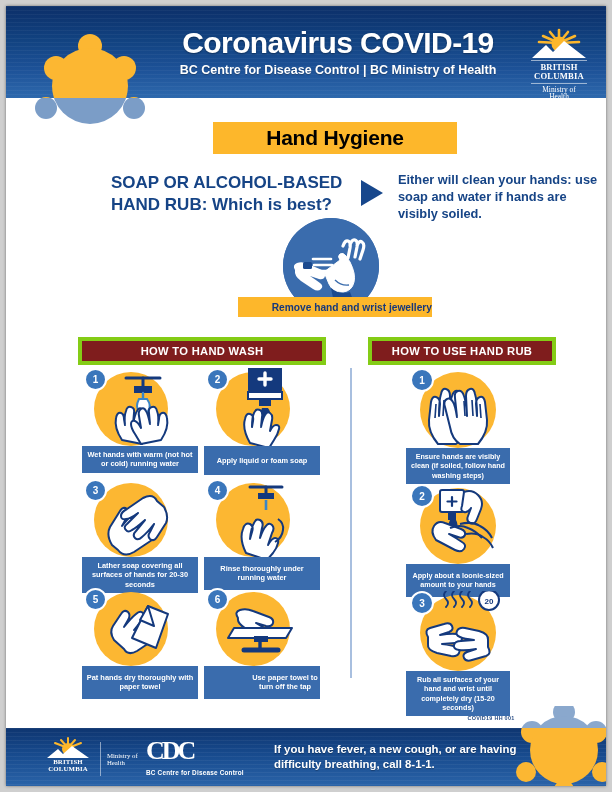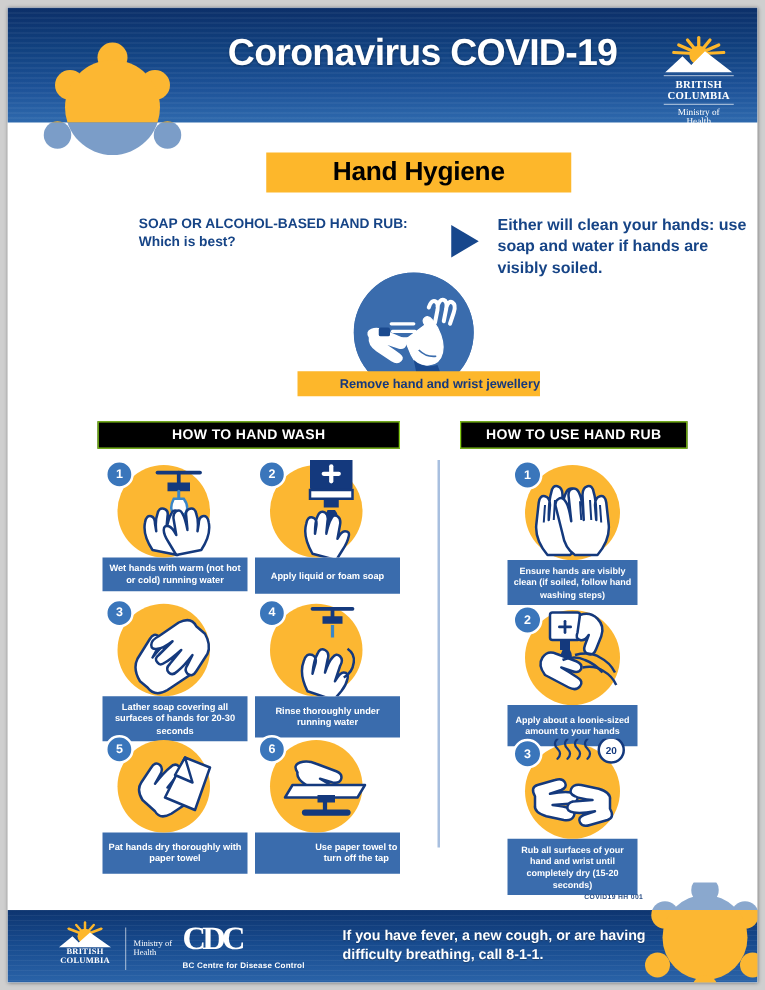--- a/index.html
+++ b/index.html
@@ -61,21 +61,21 @@
     background:#fdb72b;
     display:flex;align-items:center;justify-content:center;
   }
   .hh-banner span{
     color:#000000;font-size:21px;font-weight:bold;letter-spacing:-.2px;
   }
 
   
   .intro-left{
     position:absolute;left:105px;top:166px;width:240px;
-    color:#164486;font-size:11px;font-weight:bold;line-height:1.32;
+    color:#164486;font-size:17px;font-weight:bold;line-height:1.32;
   }
   .tri{
     position:absolute;left:355px;top:174px;
     width:0;height:0;border-left:22px solid #17478c;
     border-top:13px solid transparent;border-bottom:13px solid transparent;
   }
   .intro-right{
     position:absolute;left:392px;top:166px;width:200px;
     color:#164486;font-size:12.8px;font-weight:bold;line-height:1.32;
   }
@@ -86,21 +86,21 @@
     border-radius:50%;background:#3a6cad;
   }
   .jewel-banner{
     position:absolute;left:232px;top:291px;width:194px;height:20px;
     background:#fdb72b;display:flex;align-items:center;justify-content:flex-end;
   }
   .jewel-banner span{color:#16387c;font-size:10.2px;font-weight:bold;}
 
   
   .colhead{
-    position:absolute;height:20px;background:#000000;border:1px solid #84cc16;
+    position:absolute;height:20px;background:#7f1d1d;border:4px solid #84cc16;
     display:flex;align-items:center;justify-content:center;
   }
   .colhead span{color:#fff;font-size:11.2px;font-weight:bold;letter-spacing:.3px;}
   #colhead-wash{left:72px;top:331px;width:240px;}
   #colhead-rub{left:362px;top:331px;width:180px;}
 
   .vdiv{position:absolute;left:344px;top:362px;width:2px;height:310px;background:#a8bfdf;}
 
   
   .step{position:absolute;width:116px;}
@@ -164,20 +164,21 @@
   .cdc .cdctext{color:#ffffff;font-size:6.4px;font-weight:bold;margin-top:5px;letter-spacing:.2px;}
 </style>
 </head>
 <body>
 
 <div class="poster">
 
   <div class="header">
     <div class="stripes"></div>
     <div class="h-title">Coronavirus COVID-19</div>
+    <div class="h-sub">BC Centre for Disease Control | BC Ministry of Health</div>
   </div>
 
   <div class="bclogo" style="left:520px;top:22px;width:66px;">
     <div class="sunbox">
       <svg viewBox="0 0 66 30" width="66" height="30">
         <g>
           <g stroke="#fdb72b" stroke-width="2.6" stroke-linecap="round">
             <line x1="33" y1="15" x2="33" y2="2"></line>
             <line x1="33" y1="15" x2="24" y2="4"></line>
             <line x1="33" y1="15" x2="42" y2="4"></line>

